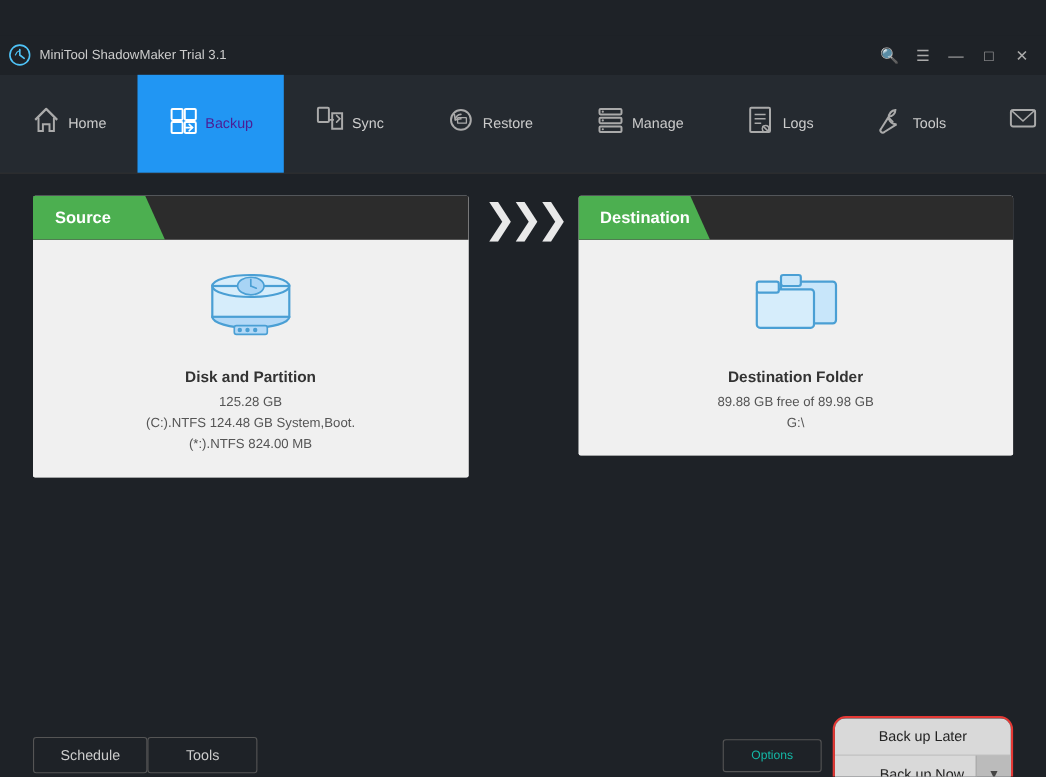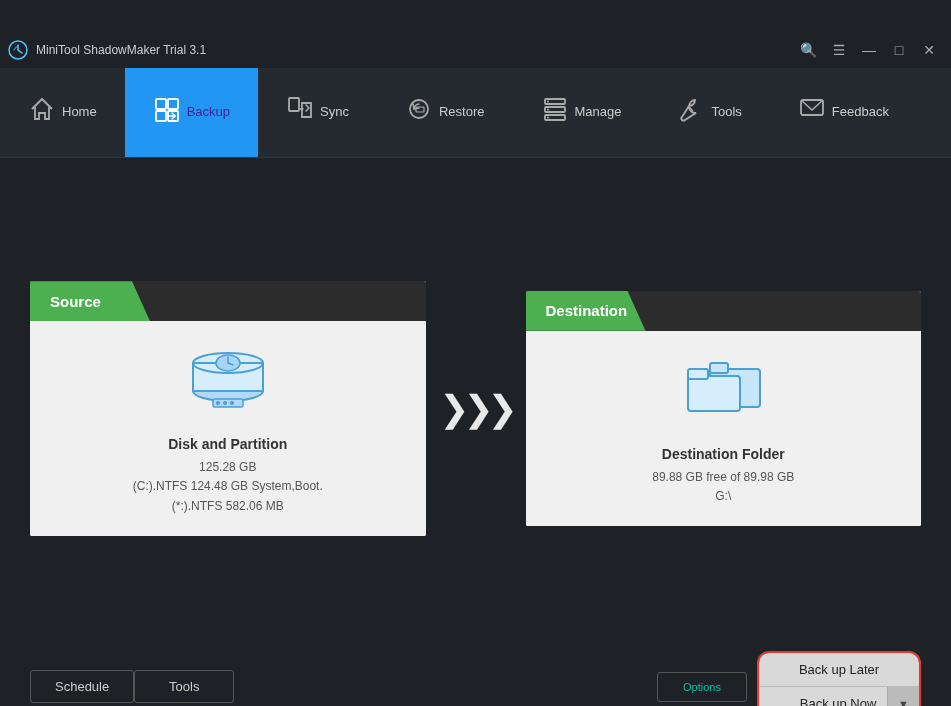--- a/index.html
+++ b/index.html
@@ -81,21 +81,21 @@
       background: #1e2227;
       display: flex;
       flex-direction: column;
       padding: 20px 30px 16px;
     }
 
     .panels-row {
       display: flex;
       flex: 1;
       gap: 0;
-      align-items: center;
+      align-items: flex-start;
     }
 
     
     .arrow-area {
       display: flex;
       align-items: center;
       justify-content: center;
       width: 100px;
       flex-shrink: 0;
     }
@@ -337,20 +337,33 @@
         <rect x="4" y="12" width="20" height="5" rx="1" stroke="#aaa" stroke-width="1.8"></rect>
         <rect x="4" y="20" width="20" height="5" rx="1" stroke="#aaa" stroke-width="1.8"></rect>
         <circle cx="7" cy="6.5" r="1" fill="#aaa"></circle>
         <circle cx="7" cy="14.5" r="1" fill="#aaa"></circle>
         <circle cx="7" cy="22.5" r="1" fill="#aaa"></circle>
       </svg>
     </span>
     <span>Manage</span>
   </div>
 
+  <div class="nav-item">
+    <span class="nav-icon">
+      <svg width="28" height="28" viewBox="0 0 28 28" fill="none">
+        <rect x="5" y="3" width="18" height="22" rx="1" stroke="#aaa" stroke-width="1.8"></rect>
+        <line x1="9" y1="9" x2="19" y2="9" stroke="#aaa" stroke-width="1.4"></line>
+        <line x1="9" y1="13" x2="19" y2="13" stroke="#aaa" stroke-width="1.4"></line>
+        <line x1="9" y1="17" x2="15" y2="17" stroke="#aaa" stroke-width="1.4"></line>
+        <path d="M17 20 L21 24" stroke="#aaa" stroke-width="1.5" stroke-linecap="round"></path>
+        <circle cx="19" cy="22" r="3" stroke="#aaa" stroke-width="1.4"></circle>
+      </svg>
+    </span>
+    <span>Logs</span>
+  </div>
 
   <div class="nav-item">
     <span class="nav-icon">
       <svg width="28" height="28" viewBox="0 0 28 28" fill="none">
         <path d="M18 5 A6 6 0 0 1 12 11 L5 22 A2 2 0 0 0 8 25 L19 18 A6 6 0 0 1 18 5Z" stroke="#aaa" stroke-width="1.8" fill="none"></path>
         <line x1="12" y1="12" x2="16" y2="16" stroke="#aaa" stroke-width="1.5"></line>
       </svg>
     </span>
     <span>Tools</span>
   </div>
@@ -392,21 +405,21 @@
             <rect x="30" y="58" width="30" height="8" rx="2" fill="#b3d9f7" stroke="#4a9fd4" stroke-width="1.5"></rect>
 
             <circle cx="35" cy="62" r="2" fill="#4a9fd4"></circle>
             <circle cx="42" cy="62" r="2" fill="#4a9fd4"></circle>
             <circle cx="49" cy="62" r="2" fill="#4a9fd4"></circle>
           </svg>
         </div>
         <div class="panel-title">Disk and Partition</div>
         <div class="panel-sub">125.28 GB</div>
         <div class="panel-sub">(C:).NTFS 124.48 GB System,Boot.</div>
-        <div class="panel-sub">(*:).NTFS 582.06 MB</div>
+        <div class="panel-sub">(*:).NTFS 824.00 MB</div>
       </div>
     </div>
 
     <div class="arrow-area">
       <div class="arrows">❯❯❯</div>
     </div>
 
     <div class="panel">
       <div class="panel-header">
         <div class="panel-header-bg"></div>

